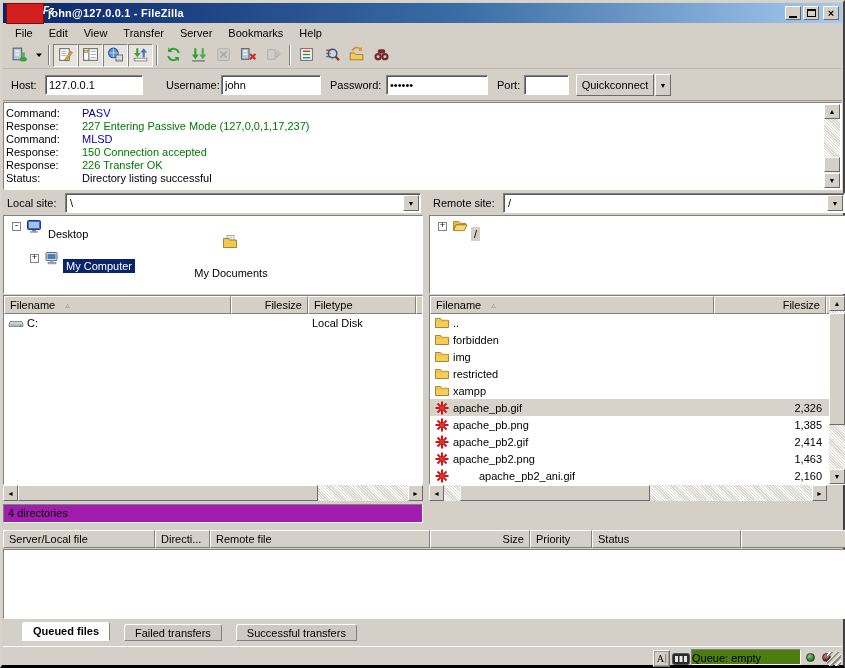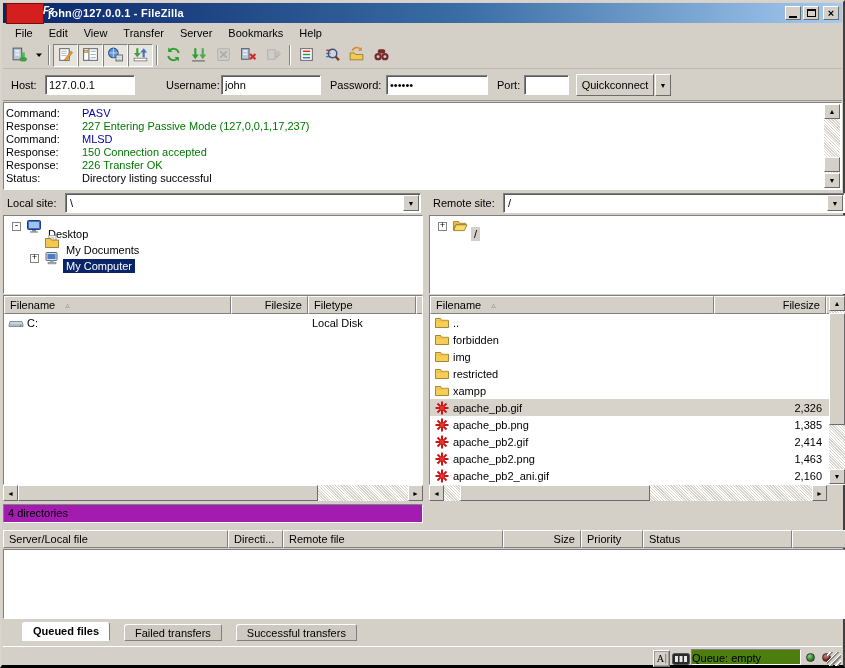--- a/index.html
+++ b/index.html
@@ -253,21 +253,21 @@
             <circle cx="4.8" cy="10" r="3.4" fill="#7a2828"></circle>
             <circle cx="11.2" cy="10" r="3.4" fill="#7a2828"></circle>
             <circle cx="4.8" cy="10" r="1.4" fill="#b9d0e8"></circle>
             <circle cx="11.2" cy="10" r="1.4" fill="#b9d0e8"></circle>
           </svg></span>
       </div>
     </div>
 
   <div id="quickbar" class="abs">
     <span class="lbl" style="left:8px">Host:</span>
-    <input style="left: 42px; width: 90px;" value="127.0.0.1">
+    <input style="left: 42px; width: 98px;" value="127.0.0.1">
     <span class="lbl" style="left:163px">Username:</span>
     <input style="left: 218px; width: 100px;" value="john">
     <span class="lbl" style="left:327px">Password:</span>
     <input style="left: 383px; width: 102px;" value="••••••">
     <span class="lbl" style="left:494px">Port:</span>
     <input style="left: 521px; width: 45px;" value="">
     <div id="qc-btn" class="raised">
         <span>Quickconnect</span>
       </div>
     <div id="qc-drop" class="raised caret"></div>
@@ -311,21 +311,21 @@
       <div class="tree-row" style="padding-left: 8px;">
         <span class="expander">-</span>
         <span class="icn16"><svg viewBox="0 0 16 16">
             <rect x="1.5" y="2.5" width="13" height="9" rx="1" fill="#3a6fd0" stroke="#1d3d7a"></rect>
             <rect x="3" y="4" width="10" height="6" fill="#9fc2ee"></rect>
             <rect x="6" y="12" width="4" height="1.5" fill="#8a8a8a"></rect>
             <rect x="4" y="13.5" width="8" height="1" fill="#6b6b6b"></rect>
           </svg></span>
         <span class="tree-label">Desktop</span>
       </div>
-      <div class="tree-row" style="padding-left: 26px;">
+      <div class="tree-row" style="padding-left: 36px; flex-direction: column;">
         <span class="expander-spacer"></span>
         <span class="icn16"><svg viewBox="0 0 16 16">
             <rect x="5" y="1.5" width="7" height="6" fill="#fff" stroke="#888" stroke-width="0.7"></rect>
             <line x1="6.5" y1="3.3" x2="10.5" y2="3.3" stroke="#aaa" stroke-width="0.7"></line>
             <line x1="6.5" y1="4.8" x2="10.5" y2="4.8" stroke="#aaa" stroke-width="0.7"></line>
             <path d="M1.5 4.5h5l1 1.5h7v7.5h-13z" fill="#f4c84e" stroke="#8a6d1f" stroke-width="0.8"></path>
           </svg></span>
         <span class="tree-label">My Documents</span>
       </div>
       <div class="tree-row" style="padding-left: 26px;">
@@ -496,21 +496,21 @@
                   <line x1="3.5" y1="3.5" x2="12.5" y2="12.5"></line>
                   <line x1="12.5" y1="3.5" x2="3.5" y2="12.5"></line>
                 </g>
                 <circle cx="8" cy="8" r="2.2" fill="#e33333"></circle>
               </svg></span>
             <span class="fname">apache_pb2.png</span>
           </span>
           <span class="cell right" style="width: 112px;">1,463</span>
         </div>
         <div class="list-row">
-          <span class="cell" style="width: 286px;">
+          <span class="cell" style="width: 286px; gap: 26px;">
             <span class="icn16"><svg viewBox="0 0 16 16">
                 <g stroke="#cc1515" stroke-width="2">
                   <line x1="8" y1="1.5" x2="8" y2="14.5"></line>
                   <line x1="1.5" y1="8" x2="14.5" y2="8"></line>
                   <line x1="3.5" y1="3.5" x2="12.5" y2="12.5"></line>
                   <line x1="12.5" y1="3.5" x2="3.5" y2="12.5"></line>
                 </g>
                 <circle cx="8" cy="8" r="2.2" fill="#e33333"></circle>
               </svg></span>
             <span class="fname">apache_pb2_ani.gif</span>
@@ -538,30 +538,30 @@
     <div class="sb-btn arr-left"></div>
     <div class="sb-track">
         <div class="sb-thumb" style="left:16px;width:190px"></div>
       </div>
     <div class="sb-btn arr-right"></div>
   </div>
 
   <div class="abs status-panel" style="left:1px;top:502px;width:420px;height:19px">4 directories</div>
 
   <div class="hdr-row abs" id="queue-hdr" style="left:1px;top:528px;width:843px;height:19px">
-      <div class="hdr-cell" style="width: 225px;">
+      <div class="hdr-cell" style="width: 152px;">
         <span class="hdr-label">Server/Local file</span>
       </div>
       <div class="hdr-cell" style="width: 55px;">
         <span class="hdr-label">Directi...</span>
       </div>
       <div class="hdr-cell" style="width: 220px;">
         <span class="hdr-label">Remote file</span>
       </div>
-      <div class="hdr-cell right" style="width: 78px; padding-left: 16px;">
+      <div class="hdr-cell right" style="width: 100px; padding-left: 16px;">
         <span class="hdr-label">Size</span>
       </div>
       <div class="hdr-cell" style="width: 62px;">
         <span class="hdr-label">Priority</span>
       </div>
       <div class="hdr-cell" style="width: 149px; text-align: right;">
         <span class="hdr-label">Status</span>
       </div>
       <div class="hdr-cell hdr-fill"></div>
     </div>

